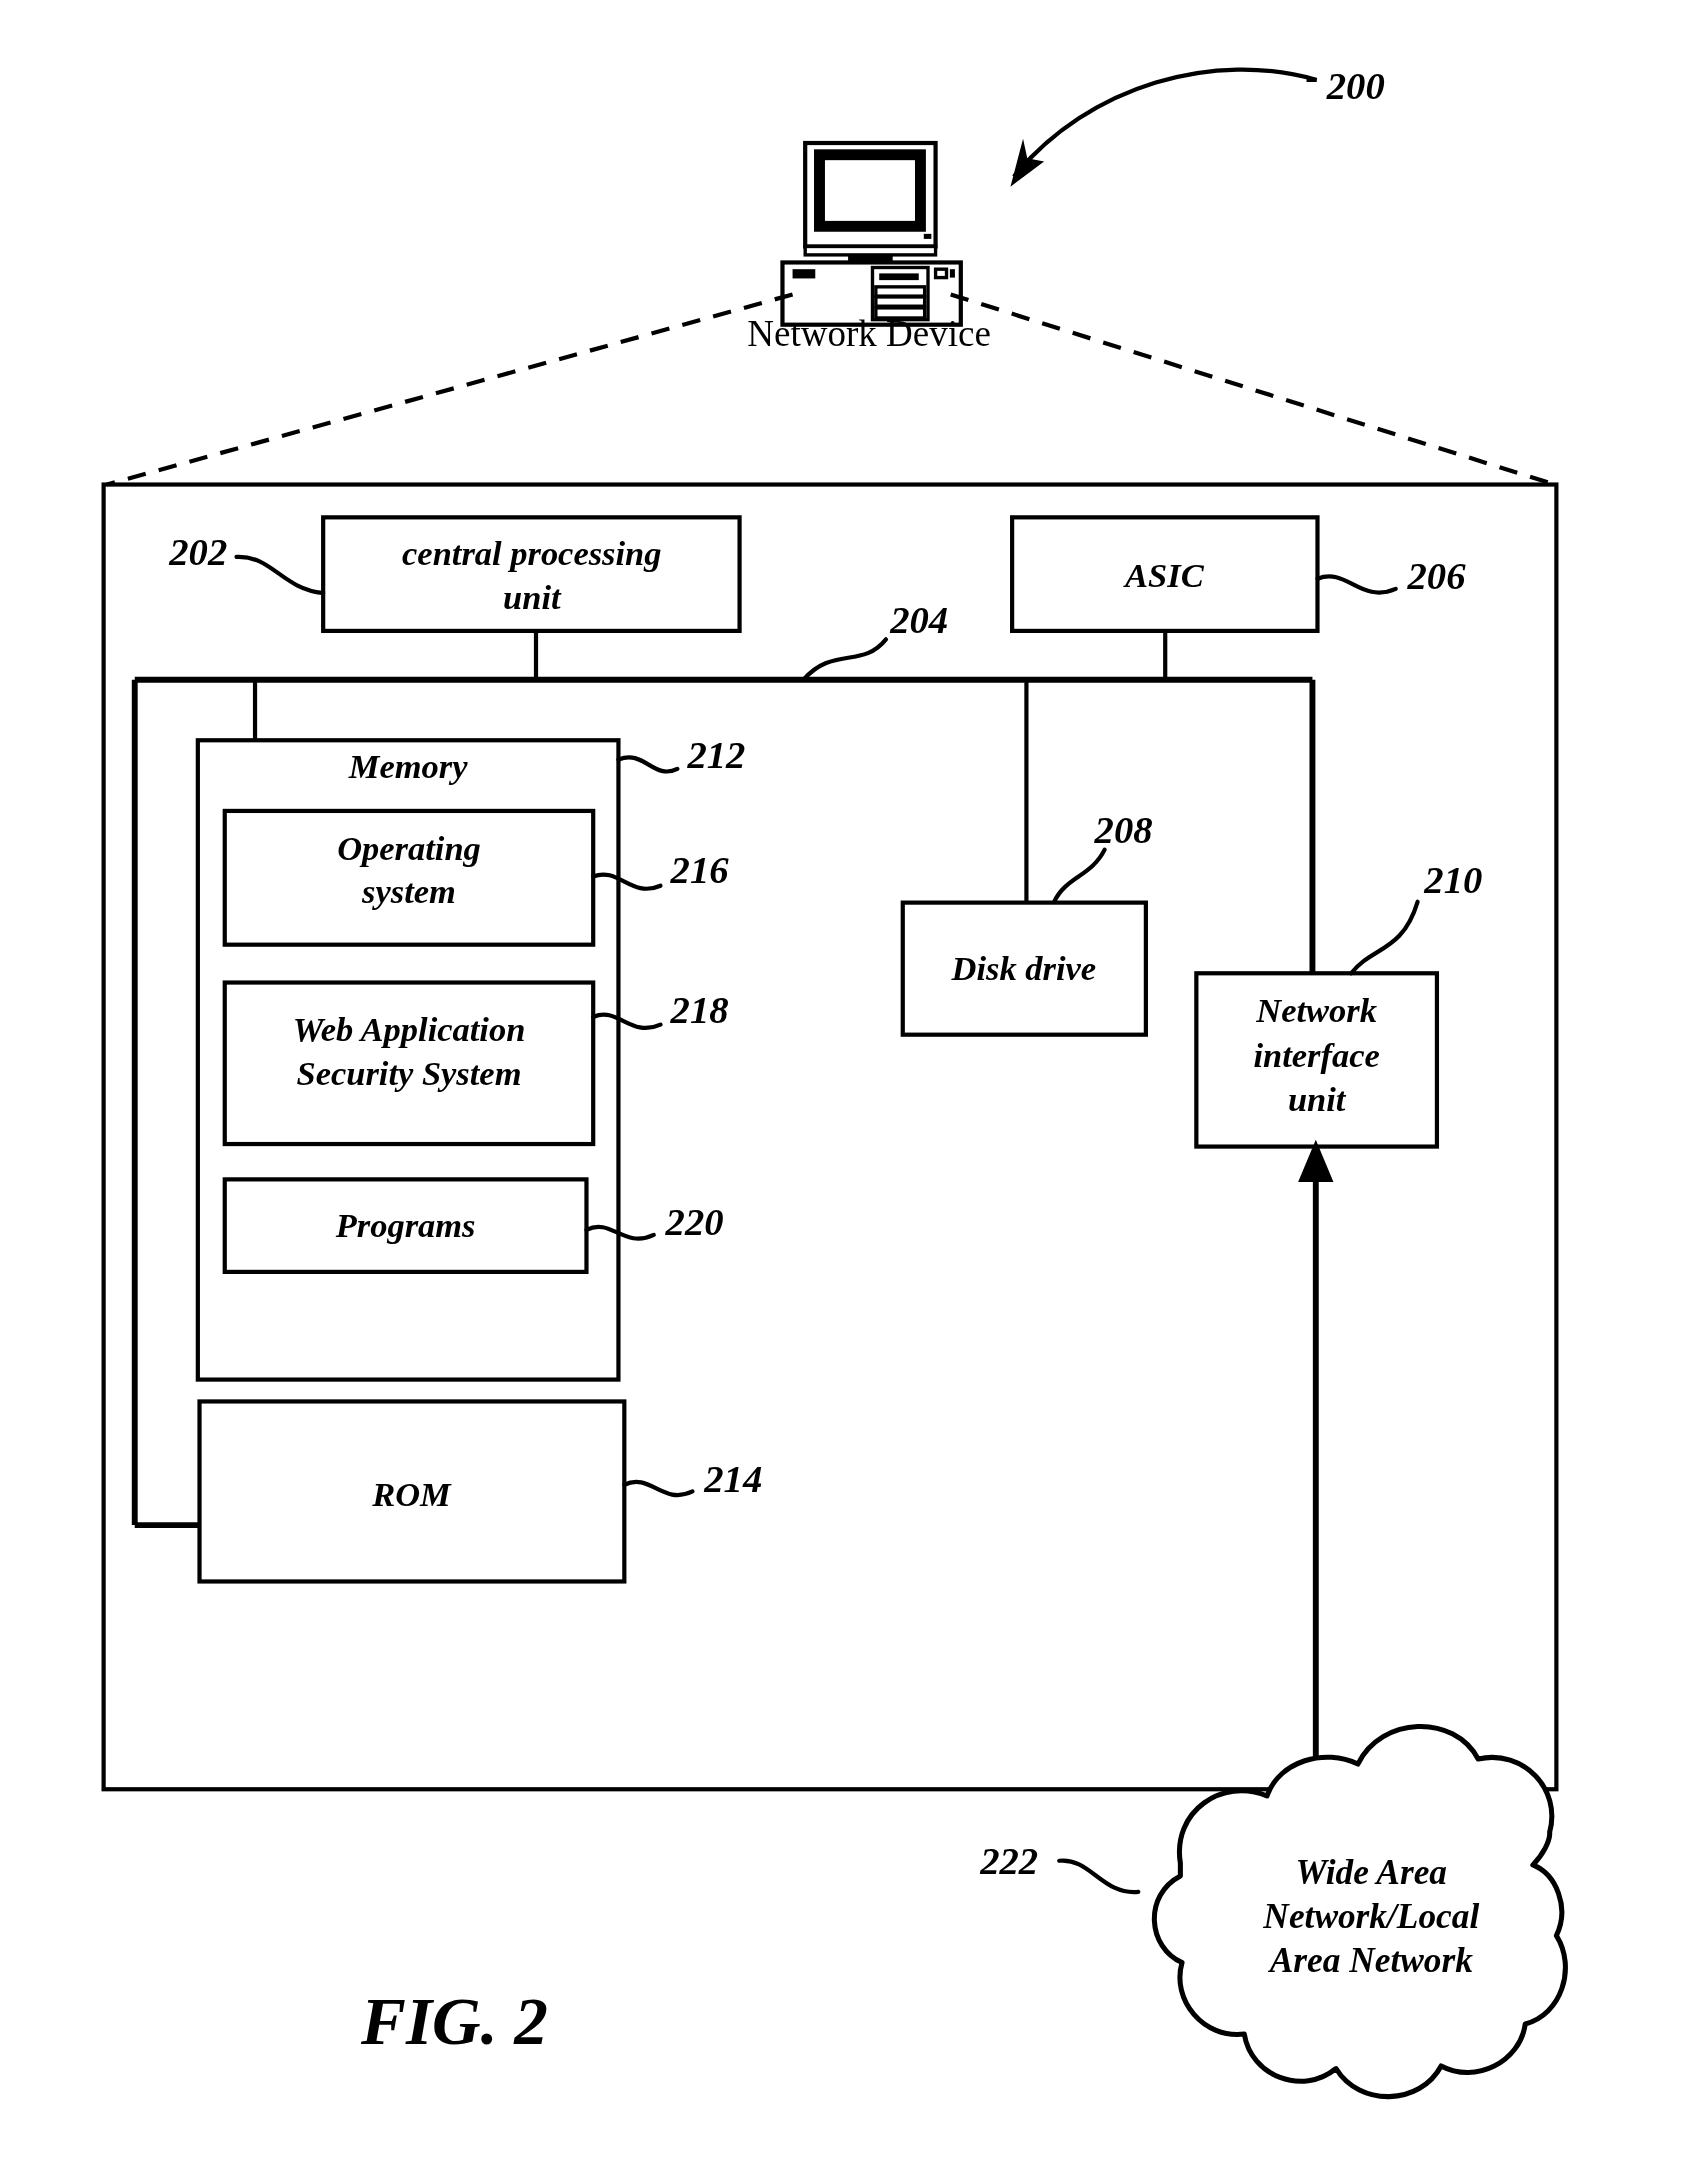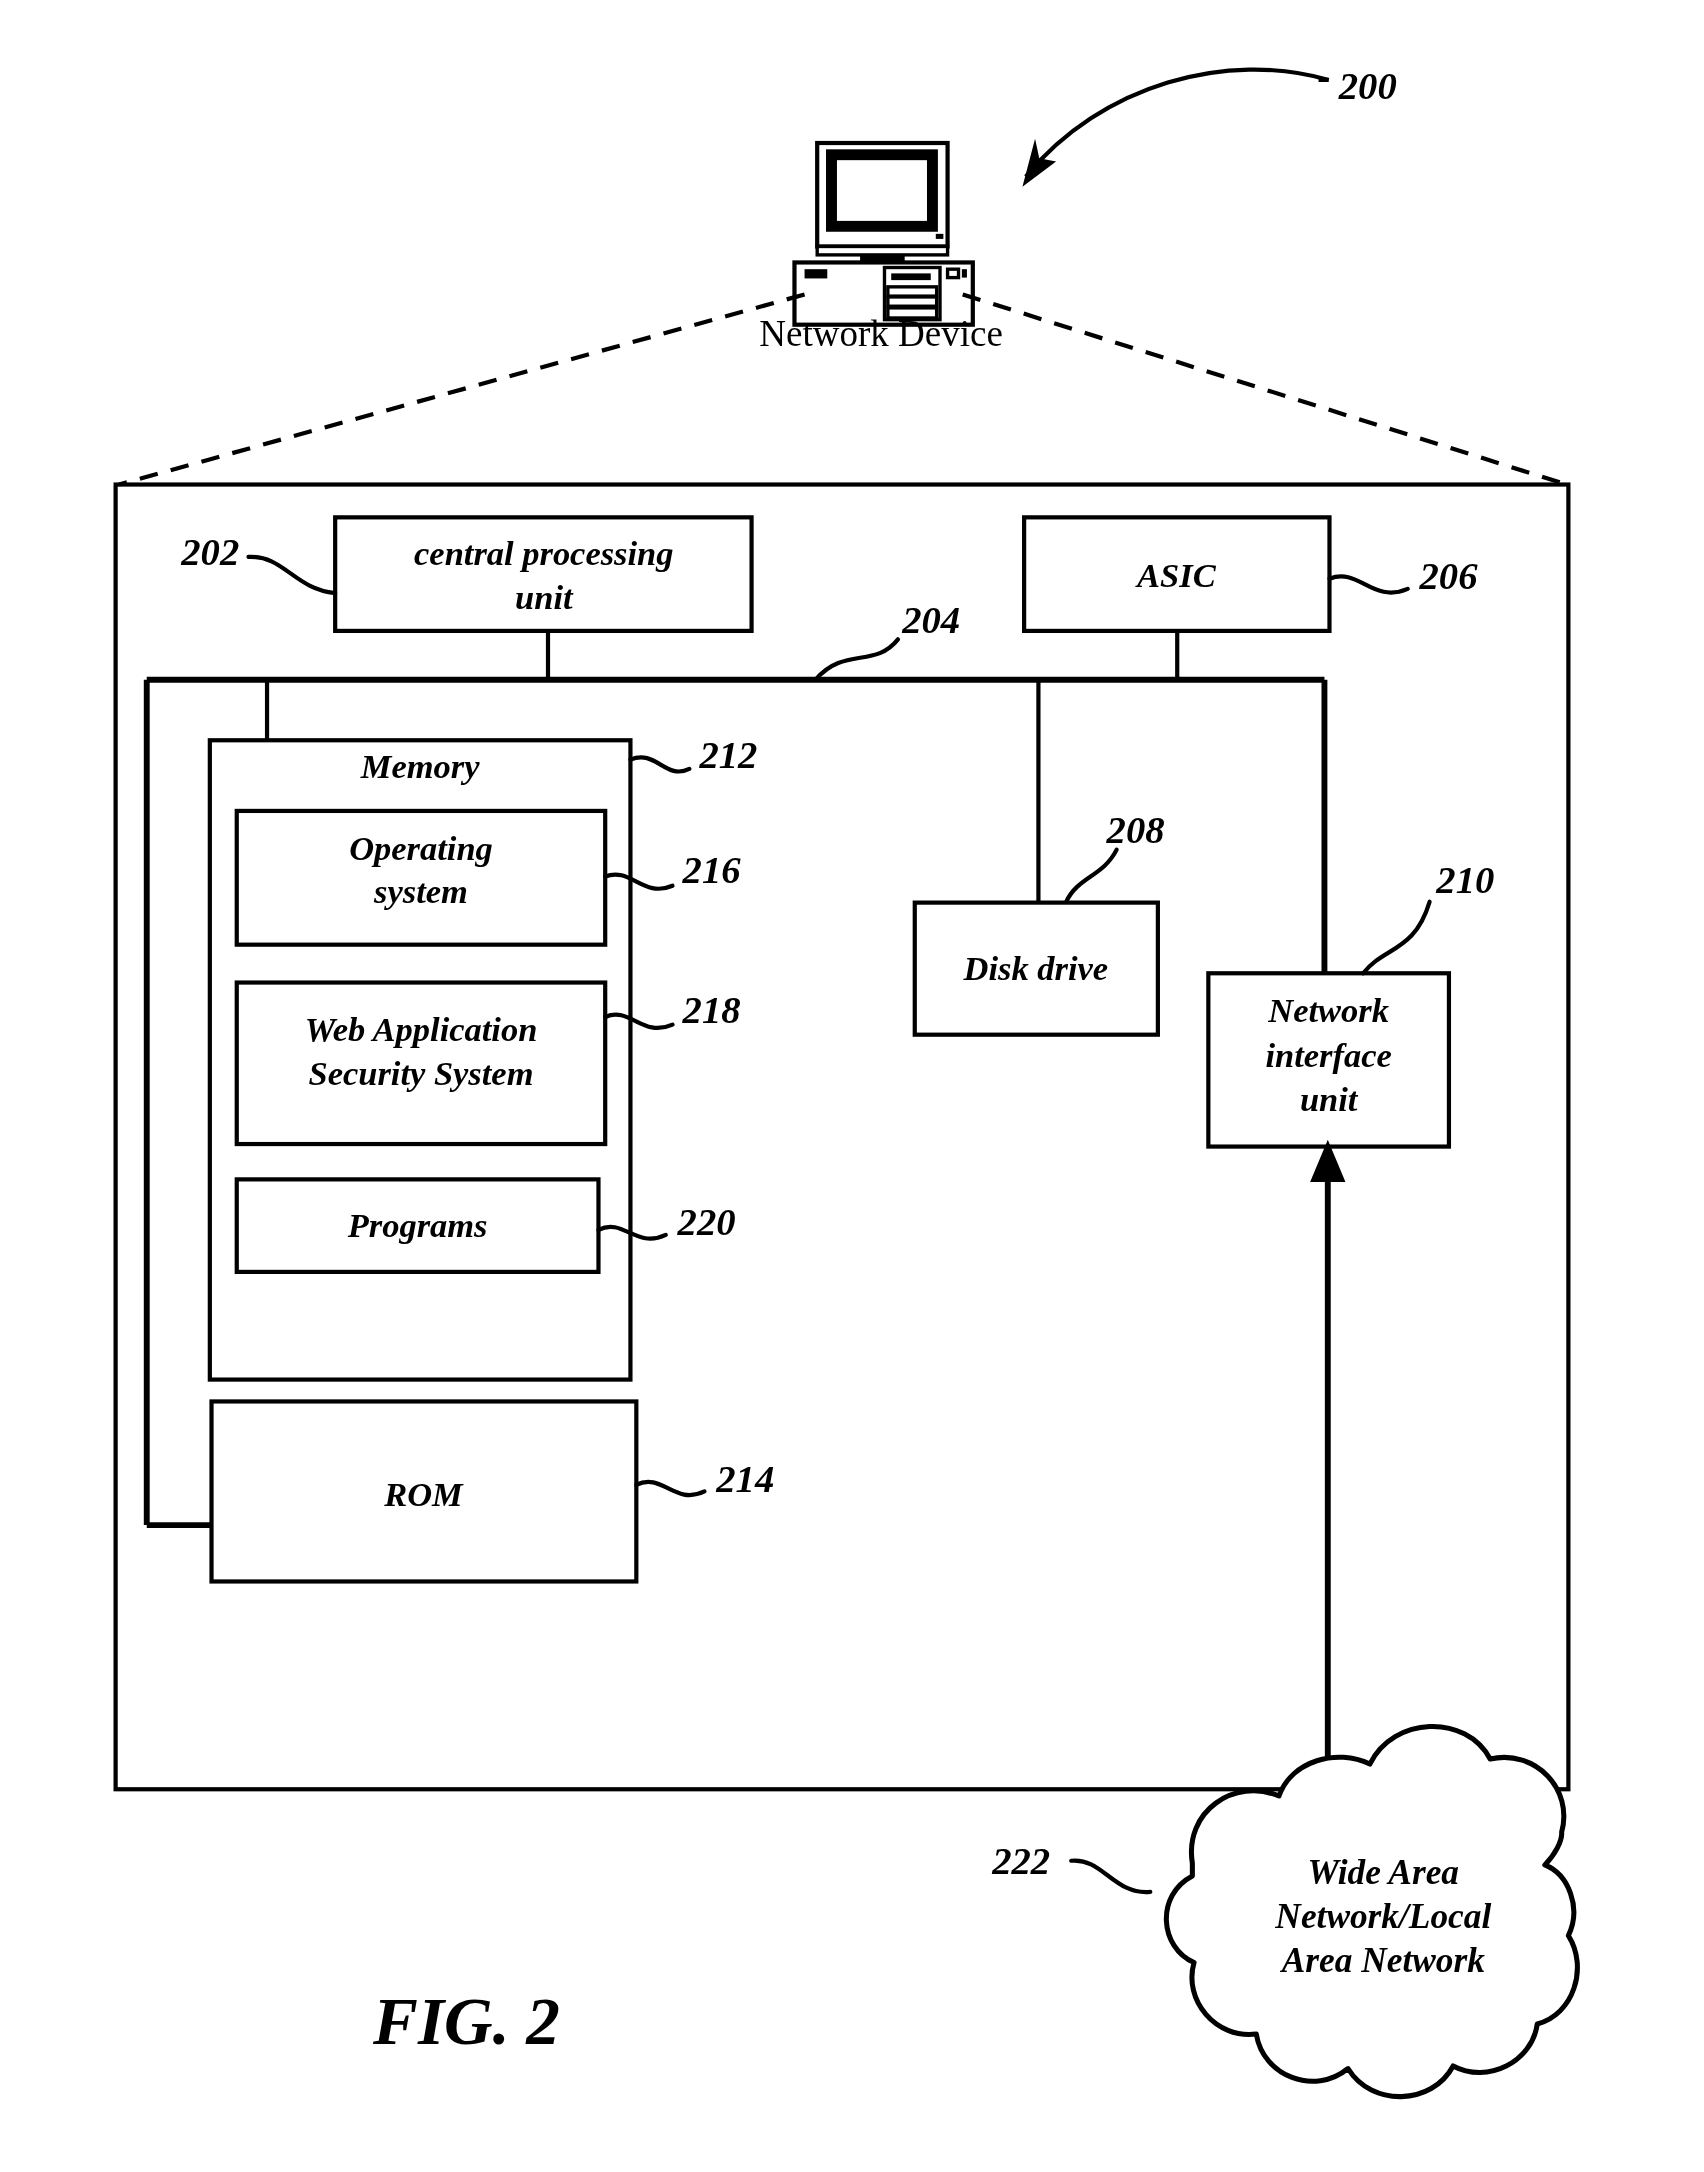--- a/index.html
+++ b/index.html
@@ -9,21 +9,21 @@
   }
   body {
     width: 1705px;
     height: 2172px;
     font-family: "Liberation Serif", "DejaVu Serif", serif;
     overflow: hidden;
     position: relative;
   }
   #figure-root {
     position: absolute;
-    left: 16px; top: 0;
+    left: 4px; top: 0;
     width: 1454px;
     height: 2172px;
   }
   svg#fig {
     display: block;
     width: 1705px;
     height: 2172px;
   }
   .bx { fill: #ffffff; stroke: #000000; stroke-width: 5; }
   .bx-thin { fill: #ffffff; stroke: #000000; stroke-width: 4; }

